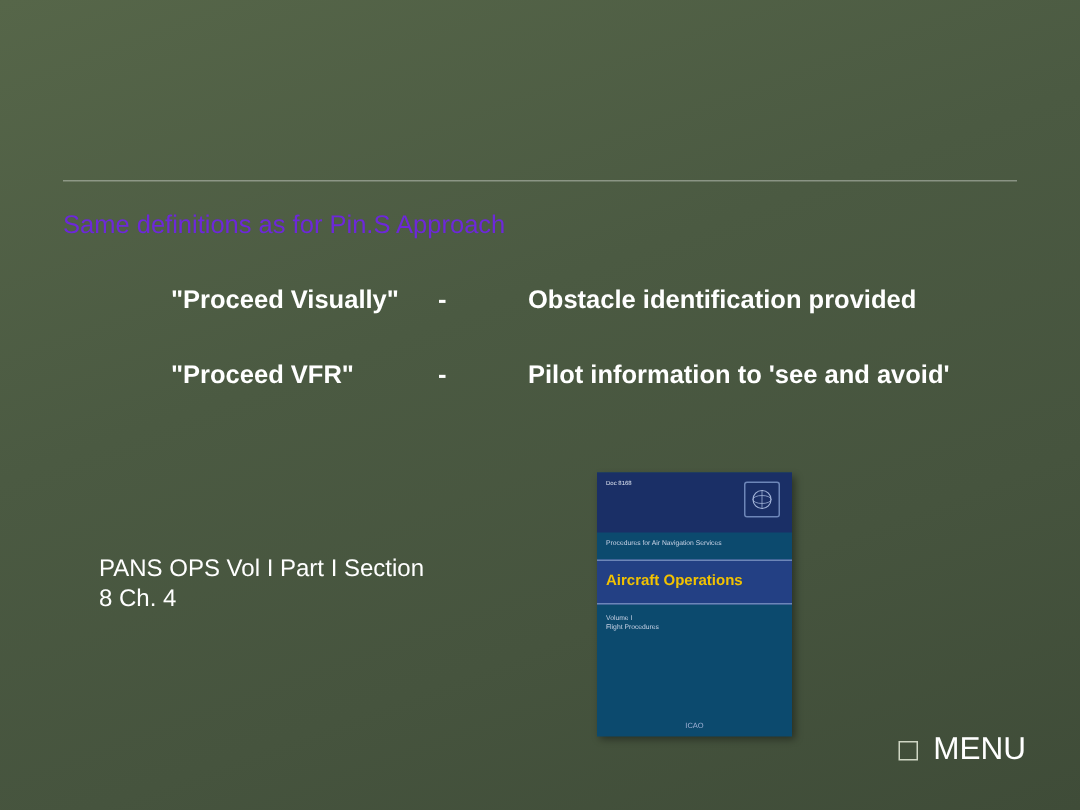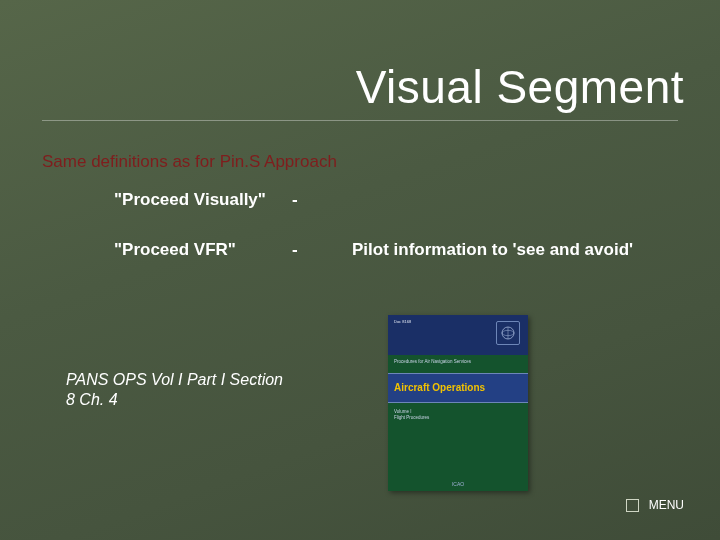--- a/index.html
+++ b/index.html
@@ -32,24 +32,24 @@
   .rule {
     position: absolute;
     top: 120px;
     left: 42px;
     right: 42px;
     height: 0;
     border-top: 1px solid rgba(255,255,255,0.35);
   }
   .intro {
     position: absolute;
-    top: 152px;
+    top: 140px;
     left: 42px;
     font-size: 17px;
-    color: #7f1d1d;
+    color: #6d28d9;
   }
   .row1 {
     position: absolute;
     top: 190px;
     left: 42px;
     right: 36px;
     display: flex;
     align-items: baseline;
     font-size: 17px;
     font-weight: 600;
@@ -71,31 +71,30 @@
     position: absolute;
     top: 330px;
     left: 66px;
     font-size: 16px;
   }
   .ref {
     position: absolute;
     top: 370px;
     left: 66px;
     font-size: 16px;
-    font-style: italic;
     line-height: 1.25;
     max-width: 220px;
   }
   .book {
     position: absolute;
     top: 315px;
-    left: 388px;
-    width: 140px;
+    left: 398px;
+    width: 130px;
     height: 176px;
-    background: #14532d;
+    background: #0c4a6e;
     box-shadow: 2px 2px 5px rgba(0,0,0,0.4);
   }
   .book .topstrip {
     height: 40px;
     background: #1a2f66;
     position: relative;
   }
   .book .topstrip .corner {
     position: absolute;
     top: 4px; left: 6px;
@@ -146,43 +145,43 @@
     font-size: 5px;
     color: #9fb1d6;
   }
   .menu {
     position: absolute;
     bottom: 28px;
     right: 36px;
     display: flex;
     align-items: center;
     gap: 10px;
-    font-size: 12px;
+    font-size: 21px;
     color: #ffffff;
   }
   .menu .chk {
     width: 11px;
     height: 11px;
     border: 1px solid #cfd6c4;
     display: inline-block;
   }
 </style>
 </head>
 <body>
 
 <div class="slide">
 
-  <div class="title">Visual Segment</div>
   <div class="rule"></div>
 
   <div class="intro">Same definitions as for Pin.S Approach</div>
 
   <div class="row1">
     <div class="col-a">"Proceed Visually"</div>
     <div class="col-b">-</div>
+    <div class="col-c">Obstacle identification provided</div>
   </div>
 
   <div class="row2">
     <div class="col-a">"Proceed VFR"</div>
     <div class="col-b">-</div>
     <div class="col-c">Pilot information to 'see and avoid'</div>
   </div>
 
   <div class="ref">PANS OPS Vol I Part I Section 8 Ch. 4</div>
 

